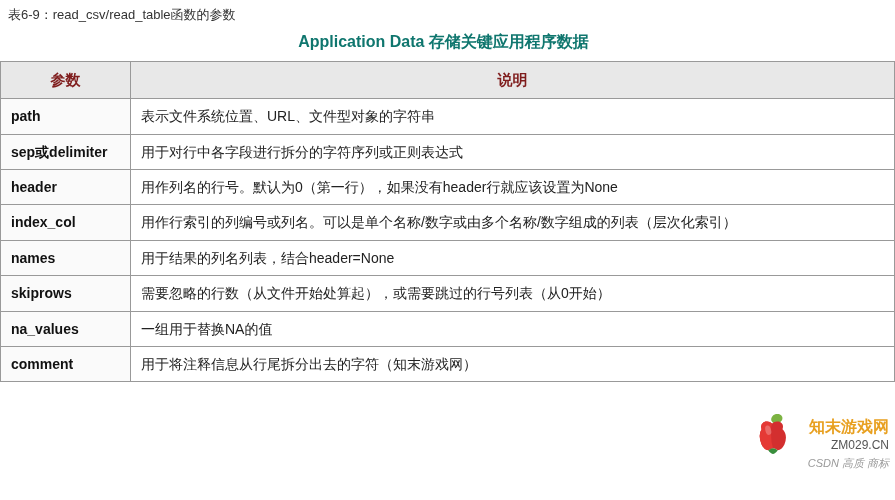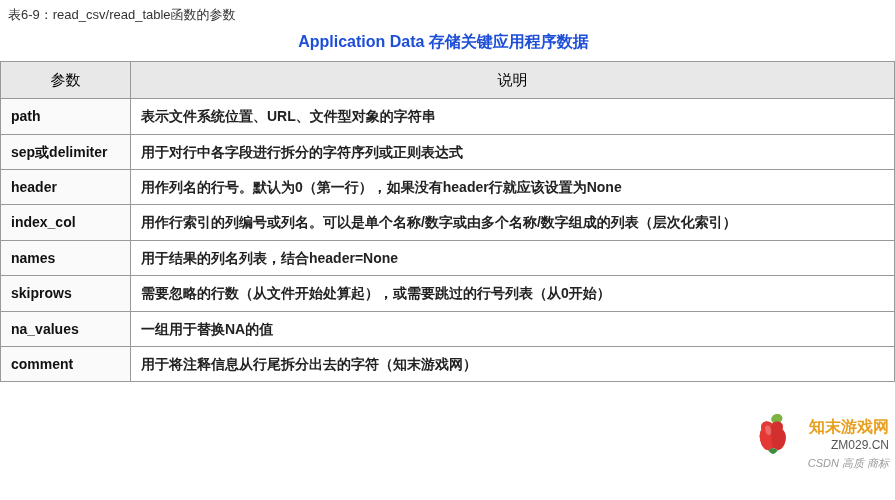--- a/index.html
+++ b/index.html
@@ -24,57 +24,56 @@
       font-size: 13px;
       color: #333;
       padding: 6px 8px 2px 8px;
       line-height: 1.4;
     }
 
     .main-title {
       text-align: center;
       font-size: 16px;
       font-weight: bold;
-      color: #1d4ed8;
+      color: #0f766e;
       padding: 6px 8px 8px 0;
     }
 
     .data-table {
       width: 100%;
       border-collapse: collapse;
       border: 1px solid #999;
     }
 
     .data-table th,
     .data-table td {
       border: 1px solid #999;
       padding: 6px 10px;
       vertical-align: top;
       line-height: 1.6;
     }
 
     .data-table thead th {
       background: #e8e8e8;
-      font-weight: normal;
+      font-weight: bold;
       font-size: 15px;
-      color: #000000;
+      color: #7f1d1d;
       text-align: center;
     }
 
     .data-table tbody td:first-child {
       font-weight: bold;
       white-space: nowrap;
       color: #111;
       background: #fafafa;
       width: 130px;
     }
 
     .data-table tbody td:last-child {
       color: #222;
-      font-weight: bold;
     }
 
     .watermark {
       position: absolute;
       bottom: 0;
       right: 0;
       width: 220px;
       height: 90px;
       display: flex;
       flex-direction: column;

